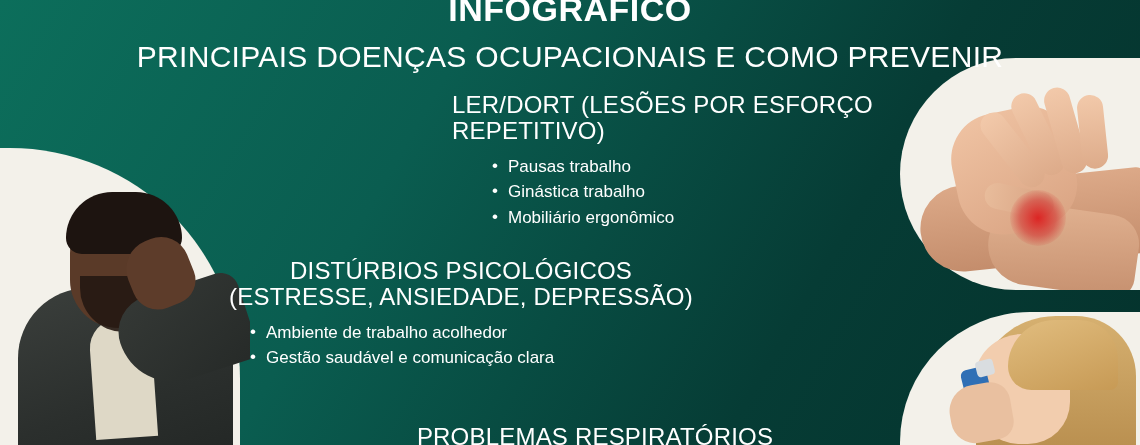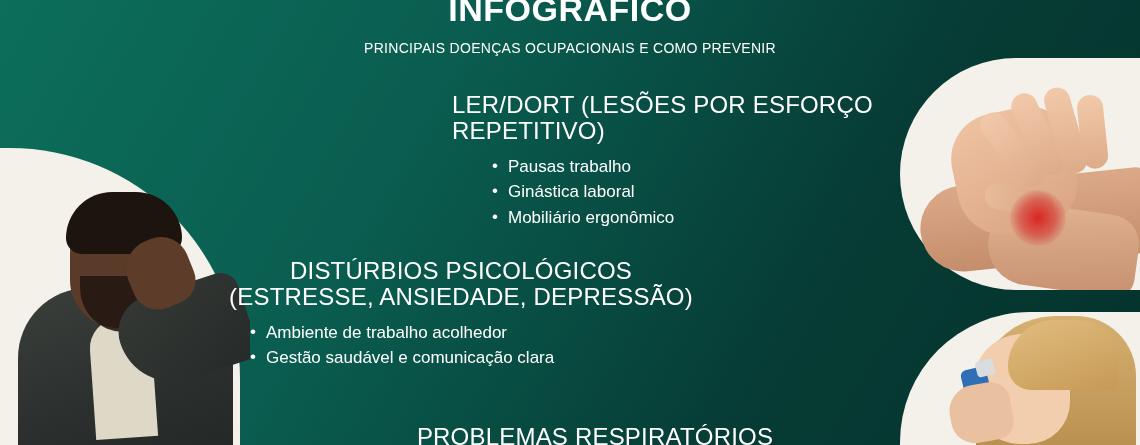--- a/index.html
+++ b/index.html
@@ -242,21 +242,21 @@
   .title {
     text-align: center;
     font-size: 34px;
     font-weight: 700;
     letter-spacing: .5px;
     line-height: 1;
     margin-top: -8px;
   }
   .subtitle {
     text-align: center;
-    font-size: 14px;
+    font-size: 30px;
     letter-spacing: .3px;
     margin-top: 14px;
   }
 
   .section { position: absolute; }
   .sec-head {
     font-size: 24px;
     line-height: 1.08;
     letter-spacing: .2px;
   }
@@ -328,21 +328,21 @@
 
   <div class="content">
 
     <div class="title">INFOGRÁFICO</div>
     <div class="subtitle">PRINCIPAIS DOENÇAS OCUPACIONAIS E COMO PREVENIR</div>
 
     <div class="section" id="sec-ler">
       <div class="sec-head">LER/DORT (LESÕES POR ESFORÇO REPETITIVO)</div>
       <ul class="sec-list">
         <li>Pausas trabalho</li>
-        <li>Ginástica laboral</li>
+        <li>Ginástica trabalho</li>
         <li>Mobiliário ergonômico</li>
       </ul>
     </div>
 
     <div class="section" id="sec-psi">
       <div class="sec-head center">DISTÚRBIOS PSICOLÓGICOS</div>
       <div class="sec-head center">(ESTRESSE, ANSIEDADE, DEPRESSÃO)</div>
       <ul class="sec-list">
         <li>Ambiente de trabalho acolhedor</li>
         <li>Gestão saudável e comunicação clara</li>

